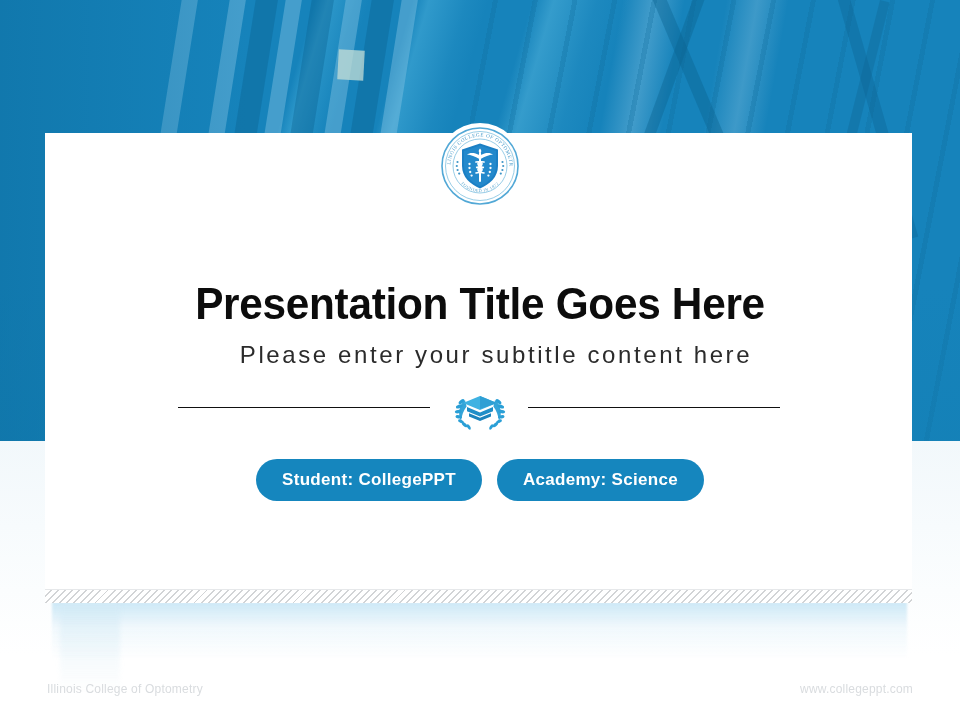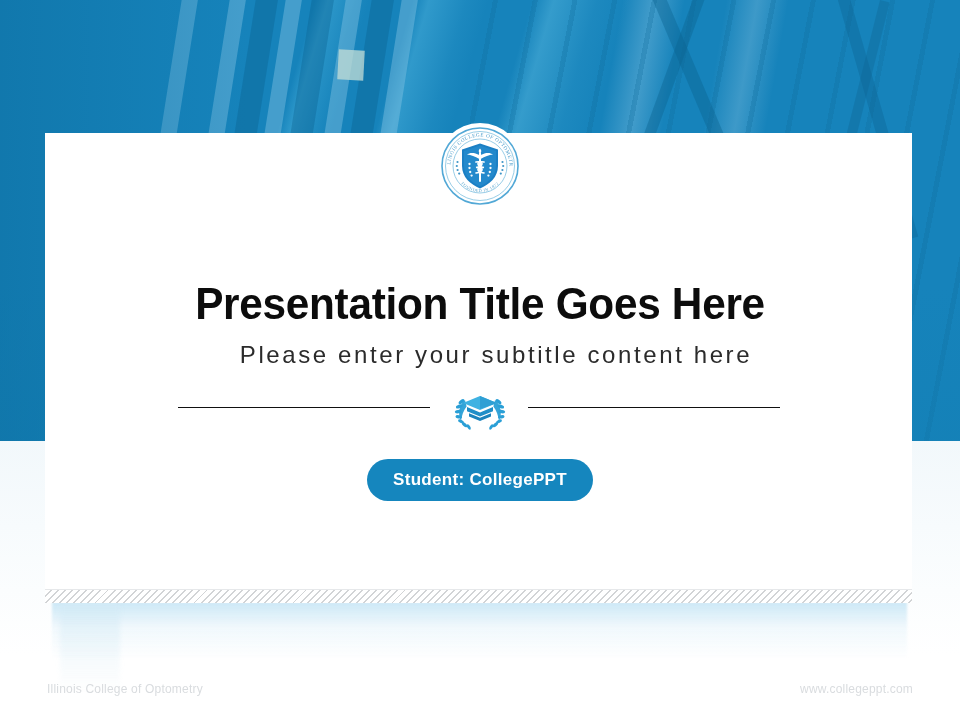--- a/index.html
+++ b/index.html
@@ -397,18 +397,19 @@
 
       <path d="M28 8 L45 15 L28 22 L11 15 Z" fill="#3fb2e2"></path>
       <path d="M28 8 L45 15 L28 21 Z" fill="#2f9fd4"></path>
       <path d="M15 19 L28 24.4 L41 19 L41 23.2 L28 28.6 L15 23.2 Z" fill="#1f8ec8"></path>
       <path d="M17 25.2 L28 29.8 L39 25.2 L39 28.4 L28 33 L17 28.4 Z" fill="#1a83bd"></path>
     </svg>
   </div>
 
   <div class="pills">
     <button class="pill">Student: CollegePPT</button>
+    <button class="pill">Academy: Science</button>
   </div>
 
   <div class="footer-left">Illinois College of Optometry</div>
   <div class="footer-right">www.collegeppt.com</div>
 
 </div>
 
 </body></html>

